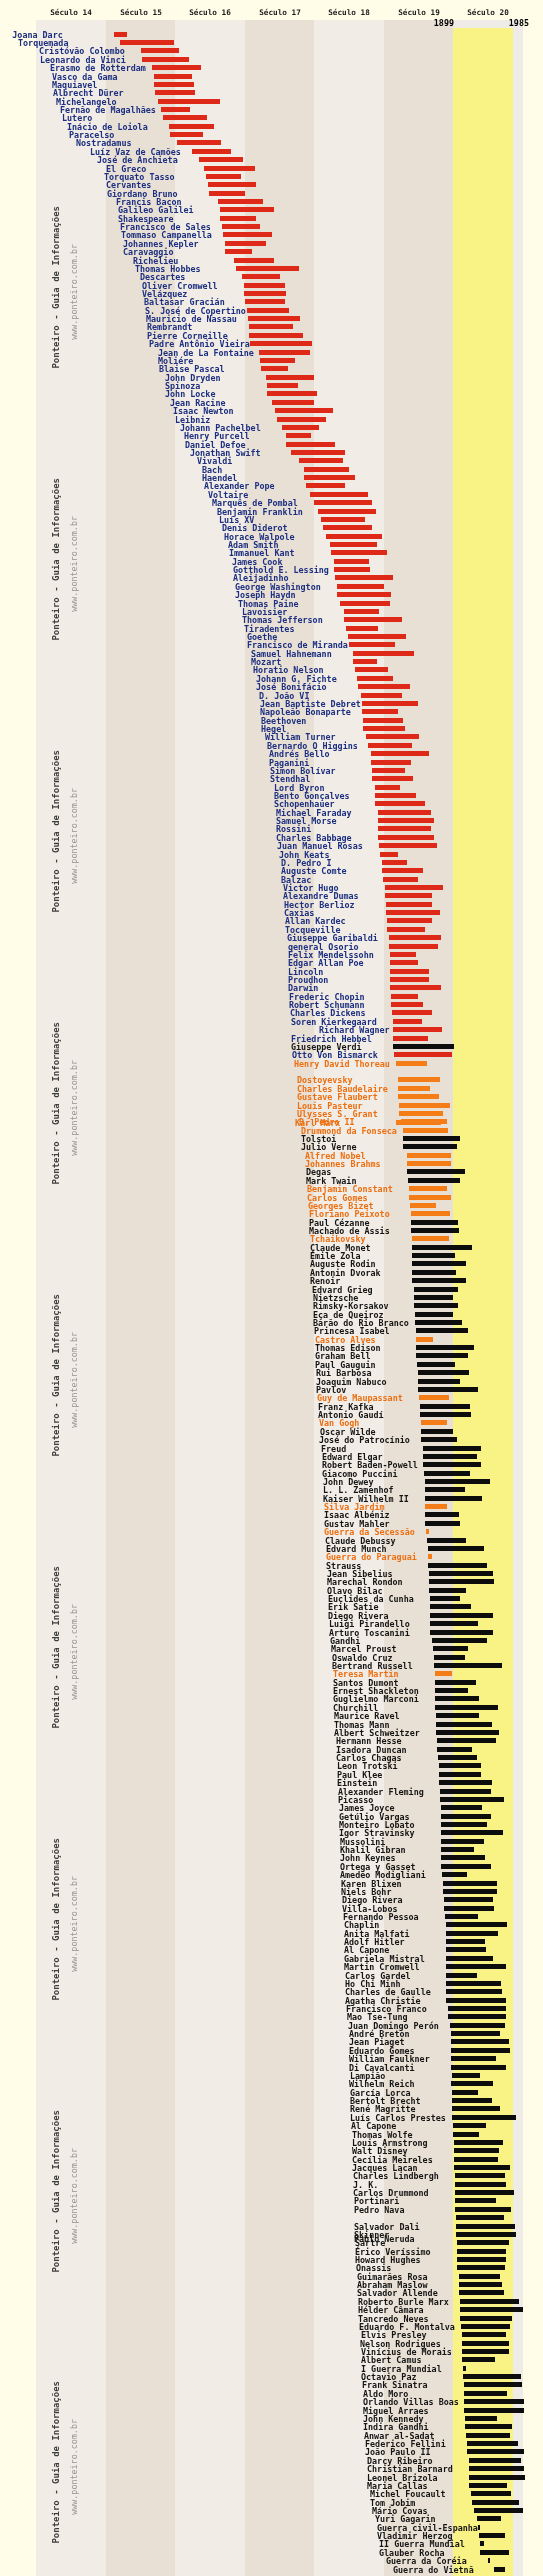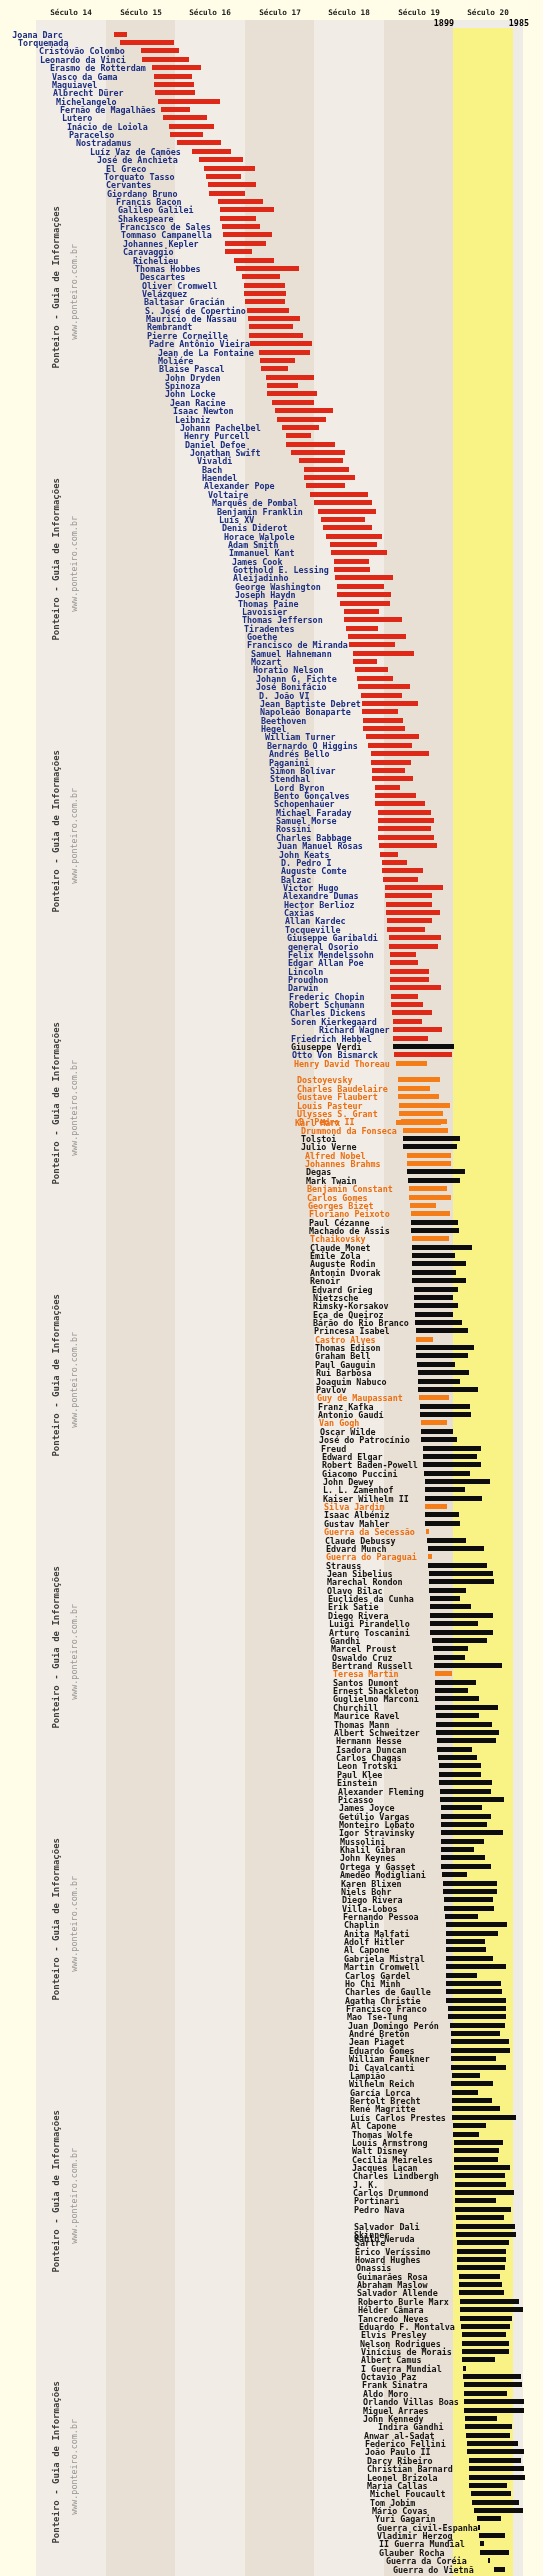--- a/index.html
+++ b/index.html
@@ -1530,21 +1530,21 @@
     <span class="nm" style="left: 363px;">Miguel Arraes</span>
     <div class="bar" style="left: 464px; width: 60px;"></div>
   </div>
 
   <div class="row k" style="top: 2415px;">
     <span class="nm" style="left: 363px;">John Kennedy</span>
     <div class="bar" style="left: 465px; width: 32px;"></div>
   </div>
 
   <div class="row k" style="top: 2423px;">
-    <span class="nm" style="left: 378px;">Indira Gandhi</span>
+    <span class="nm" style="left: 363px;">Indira Gandhi</span>
     <div class="bar" style="left: 465px; width: 47px;"></div>
   </div>
 
   <div class="row k" style="top: 2432px;">
     <span class="nm" style="left: 364px;">Anwar al-Sadat</span>
     <div class="bar" style="left: 466px; width: 44px;"></div>
   </div>
 
   <div class="row k" style="top: 2440px;">
     <span class="nm" style="left: 365px;">Federico Fellini</span>

